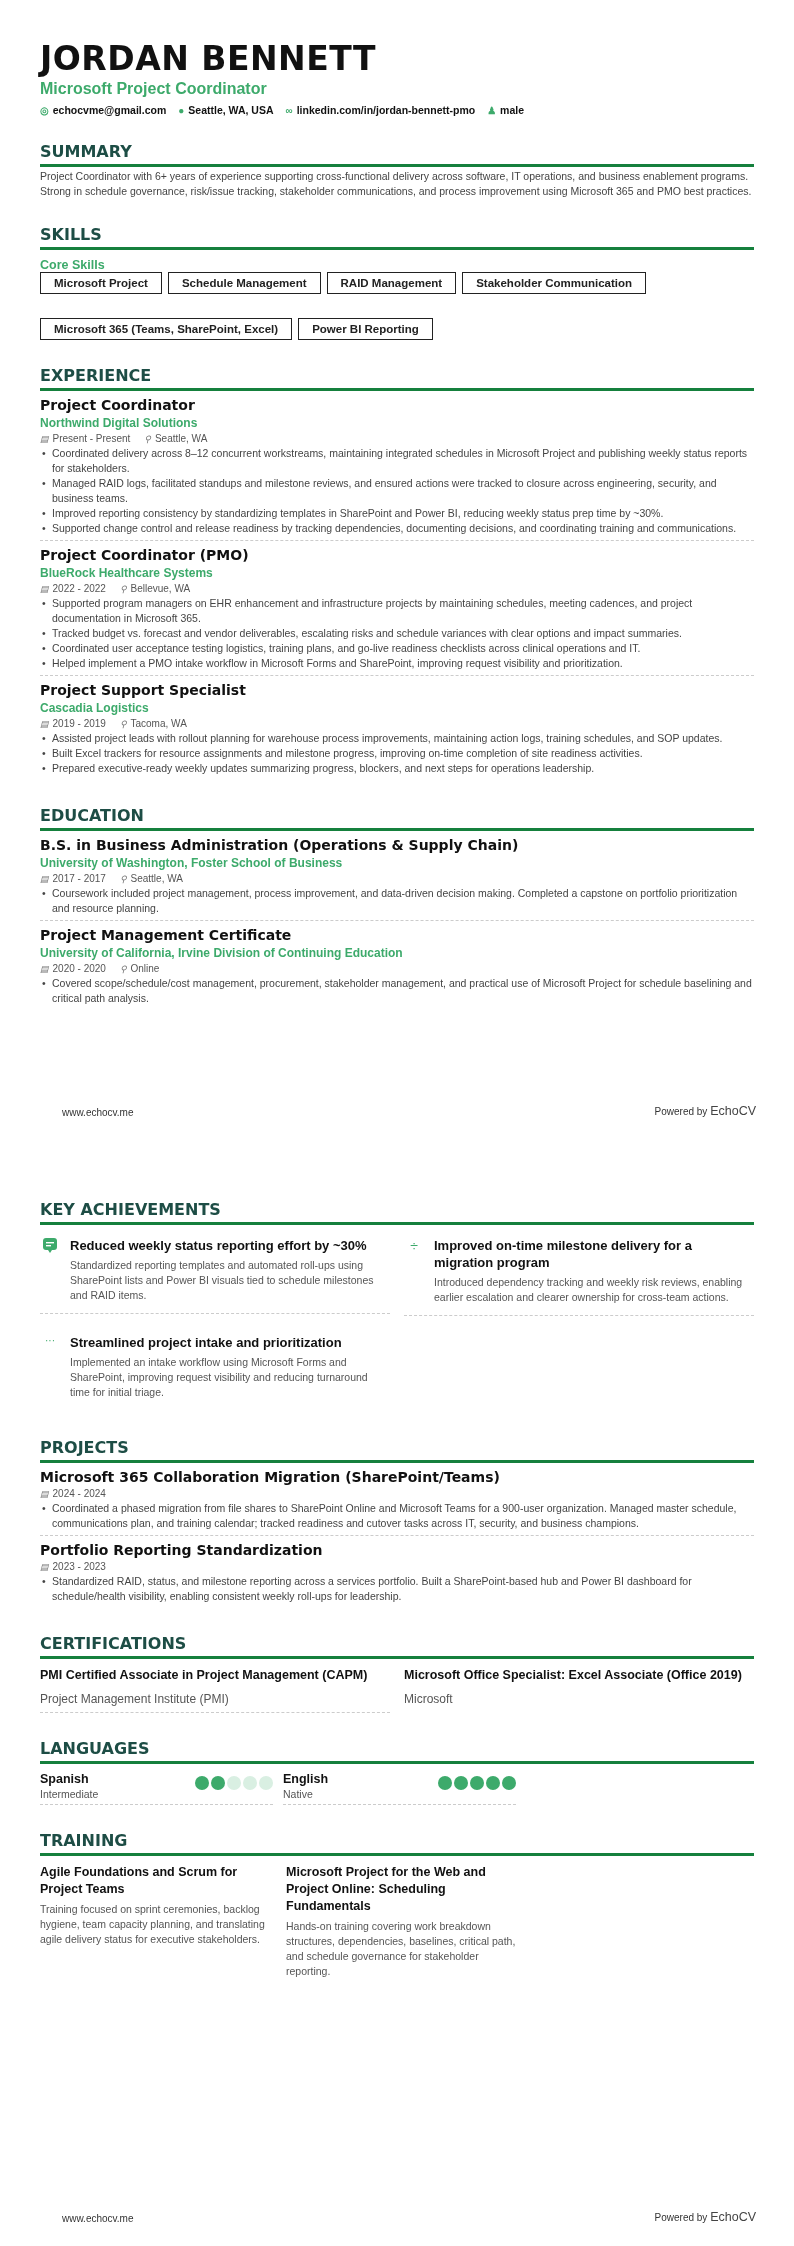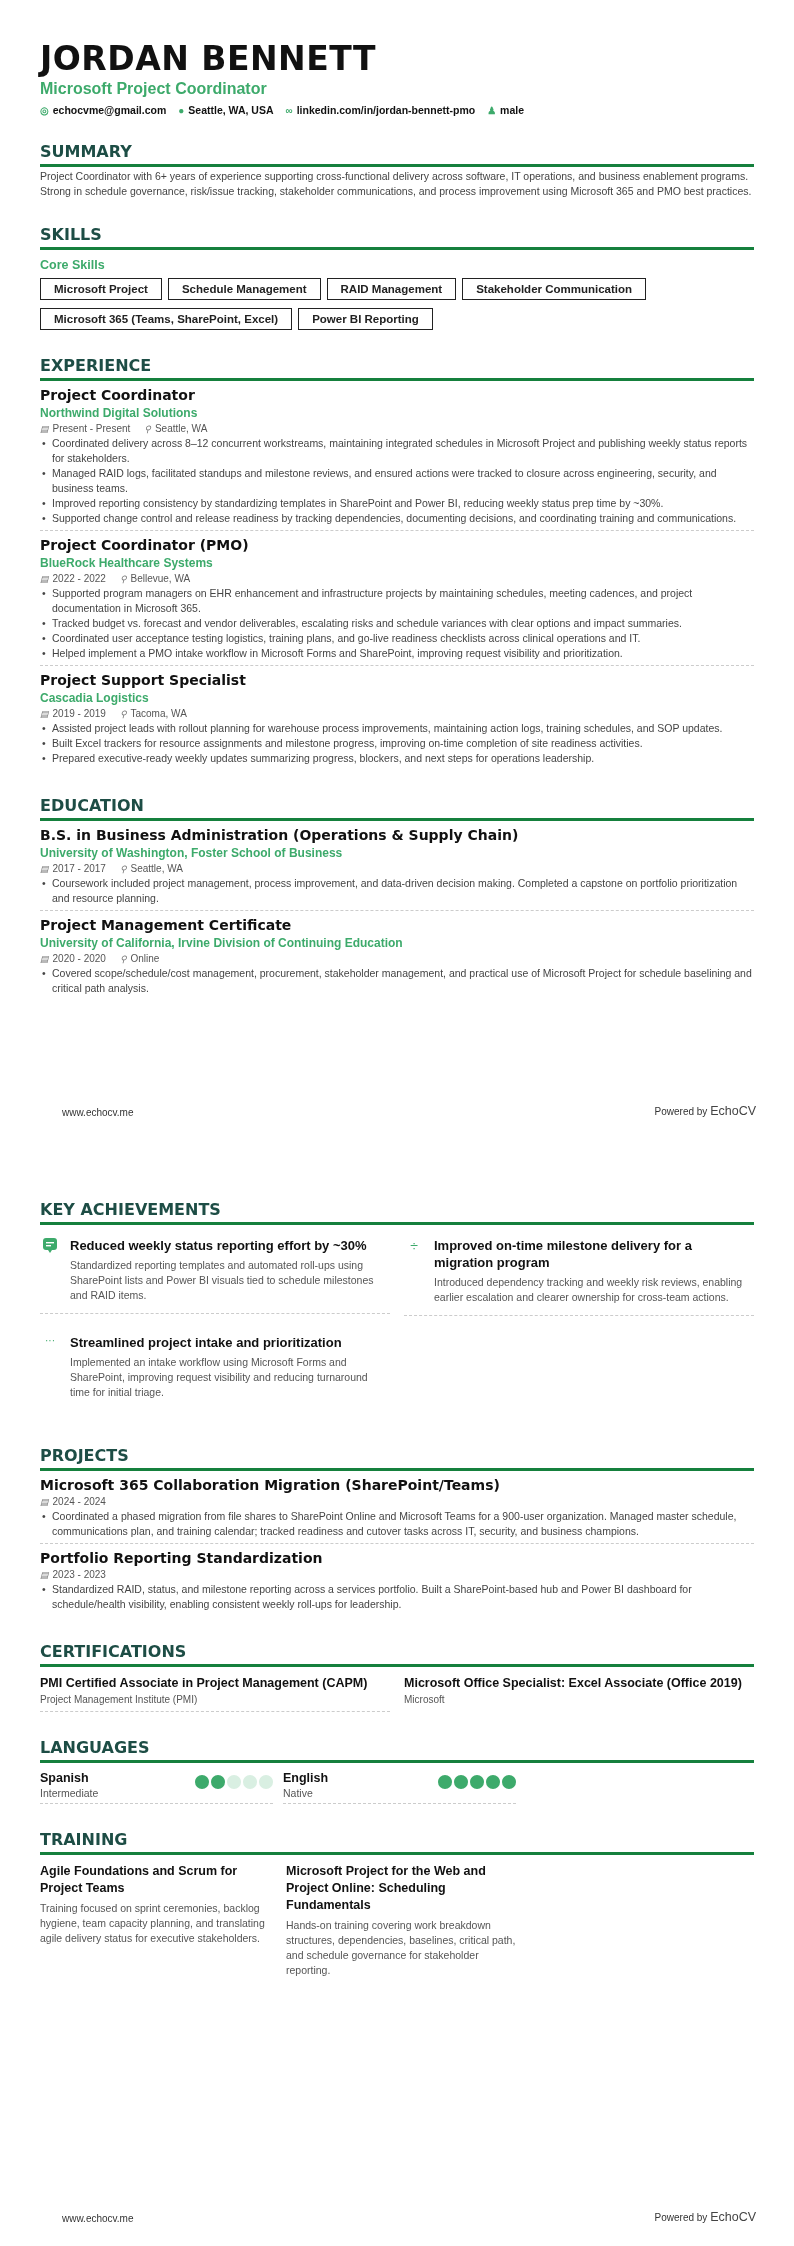--- a/index.html
+++ b/index.html
@@ -9,21 +9,21 @@
   .page2 { height: 1106px; padding-top: 60px; }
   .name { font-family: "DejaVu Sans", sans-serif; font-weight: bold; font-size: 33px; color: #111; letter-spacing: 0.5px; line-height: 38px; }
   .jobtitle { font-weight: bold; font-size: 16px; color: #3daa6b; margin-top: 2px; }
   .contacts { display: flex; gap: 12px; margin-top: 6px; font-size: 10.5px; font-weight: bold; color: #111; align-items: center; }
   .contact { display: flex; align-items: center; gap: 4px; }
   .cicon { color: #3daa6b; font-size: 10px; }
   .section { margin-top: 26px; }
   .section-title { font-family: "DejaVu Sans", sans-serif; font-weight: bold; font-size: 16px; color: #1d4d45; padding-bottom: 3px; border-bottom: 3px solid #15803d; }
   .summary-text { font-size: 10.5px; color: #444; line-height: 15px; margin-top: 2px; }
   .subhead { font-weight: bold; font-size: 12.5px; color: #3daa6b; margin-top: 8px; }
-  .chips { display: flex; flex-wrap: wrap; gap: 8px 6px; margin-top: 6px; }
+  .chips { display: flex; flex-wrap: wrap; gap: 24px 6px; }
   .chip { border: 1.5px solid #222; padding: 4px 13px; font-size: 11.5px; font-weight: bold; color: #222; }
   .entry { padding: 6px 0 4px; border-bottom: 1px dashed #ccc; }
   .entry:last-child { border-bottom: none; }
   .entry-title { font-family: "DejaVu Sans", sans-serif; font-weight: bold; font-size: 14px; color: #111; }
   .entry-org { font-weight: bold; font-size: 12px; color: #3daa6b; margin-top: 3px; }
   .meta { display: flex; gap: 14px; font-size: 10px; color: #555; margin-top: 3px; }
   .meta span { display: flex; gap: 4px; align-items: center; }
   .mi { font-size: 9px; color: #777; }
   ul.bullets { list-style: none; margin-top: 2px; }
   ul.bullets li { position: relative; padding-left: 12px; font-size: 10.5px; color: #444; line-height: 15px; }
@@ -33,21 +33,21 @@
   .ach-grid { display: grid; grid-template-columns: 1fr 1fr; column-gap: 14px; margin-top: 8px; }
   .ach { display: flex; gap: 10px; padding: 4px 0 10px; border-bottom: 1px dashed #ccc; margin-bottom: 14px; align-self: start; }
   .ach.last { border-bottom: none; }
   .ach-icon { width: 20px; flex-shrink: 0; color: #3daa6b; font-size: 14px; text-align: center; padding-top: 1px; }
   .ach-title { font-weight: bold; font-size: 13px; color: #111; line-height: 17px; }
   .ach-desc { font-size: 10.5px; color: #555; line-height: 15px; margin-top: 4px; }
   .cert-grid { display: grid; grid-template-columns: 1fr 1fr; column-gap: 14px; margin-top: 8px; }
   .cert { padding-bottom: 6px; border-bottom: 1px dashed #ccc; }
   .cert.nob { border-bottom: none; }
   .cert-title { font-weight: bold; font-size: 12.5px; color: #111; line-height: 17px; }
-  .cert-org { font-size: 10px; color: #555; margin-top: 2px; }
+  .cert-org { font-size: 12px; color: #555; margin-top: 8px; }
   .lang-grid { display: flex; gap: 10px; margin-top: 8px; }
   .lang { width: 233px; display: flex; justify-content: space-between; align-items: flex-start; padding-bottom: 4px; border-bottom: 1px dashed #ccc; }
   .lang-name { font-weight: bold; font-size: 12.5px; color: #111; }
   .lang-level { font-size: 10.5px; color: #555; margin-top: 2px; }
   .dots { display: flex; gap: 2px; margin-top: 4px; }
   .dot { width: 14px; height: 14px; border-radius: 50%; background: #3daa6b; }
   .dot.off { background: #d9efe2; }
   .train-grid { display: grid; grid-template-columns: 232px 232px; column-gap: 14px; margin-top: 8px; }
   .train-title { font-weight: bold; font-size: 12.5px; color: #111; line-height: 17px; }
   .train-desc { font-size: 10.5px; color: #555; line-height: 15px; margin-top: 4px; }
@@ -237,21 +237,21 @@
       <div class="ach last">
         <div class="ach-icon" style="font-size:10px">···</div>
         <div>
           <div class="ach-title">Streamlined project intake and prioritization</div>
           <div class="ach-desc">Implemented an intake workflow using Microsoft Forms and SharePoint, improving request visibility and reducing turnaround time for initial triage.</div>
         </div>
       </div>
     </div>
   </div>
 
-  <div class="section" style="margin-top:22px">
+  <div class="section" style="margin-top:14px">
     <div class="section-title">PROJECTS</div>
     <div class="entry">
       <div class="entry-title">Microsoft 365 Collaboration Migration (SharePoint/Teams)</div>
       <div class="meta">
         <span>
             <i class="mi">▤</i>
             <b style="font-weight:normal">2024 - 2024</b>
           </span>
       </div>
       <ul class="bullets">

